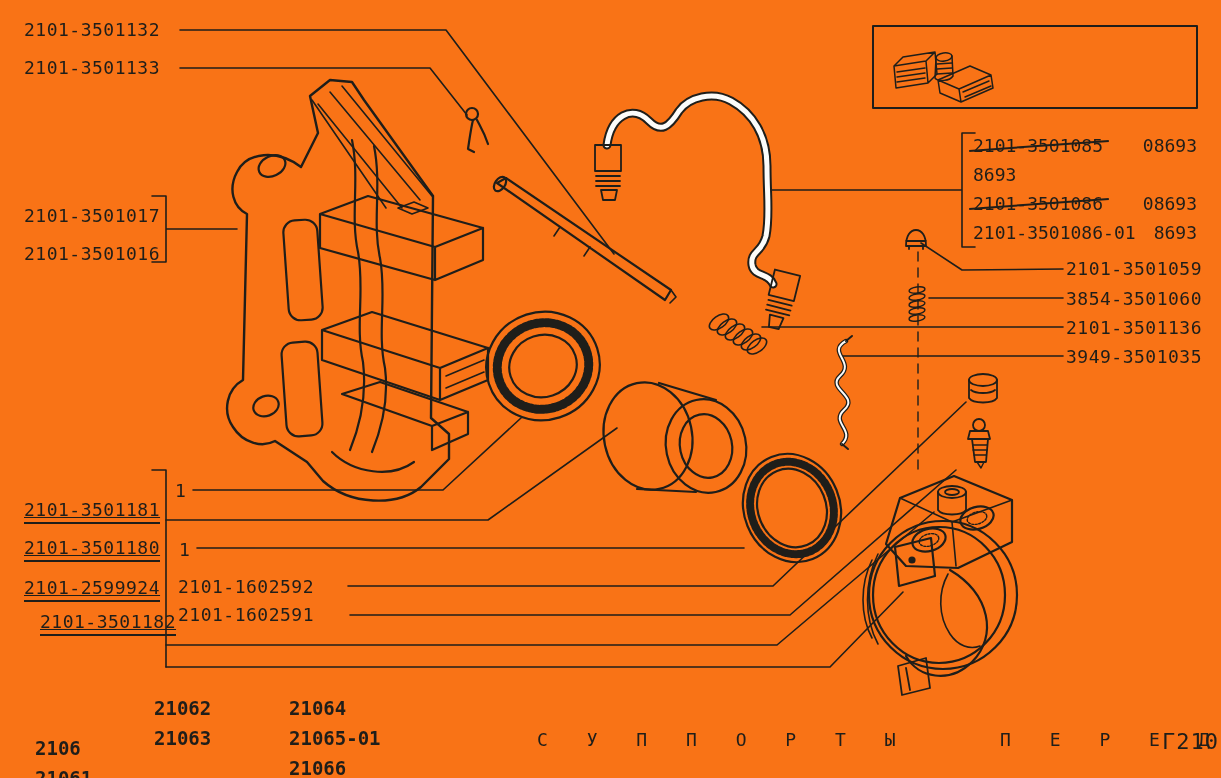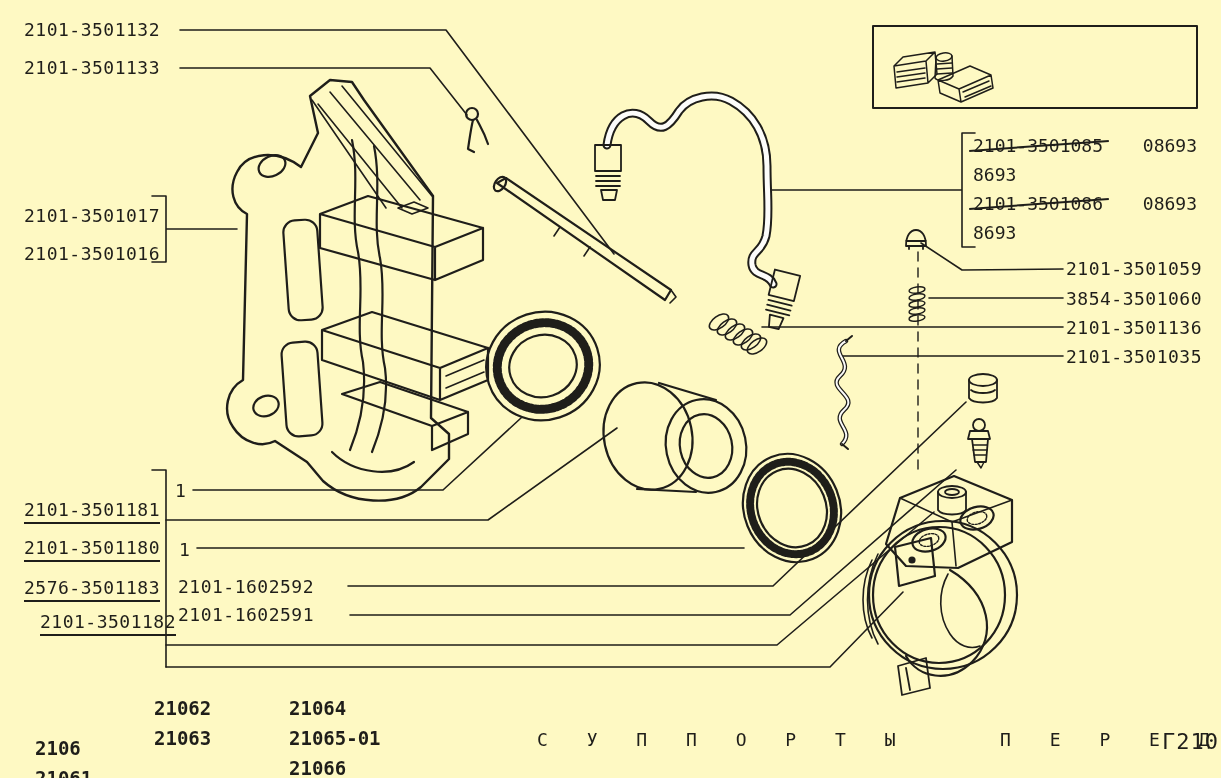--- a/index.html
+++ b/index.html
@@ -1,23 +1,23 @@
 <!DOCTYPE html>
 <html><head>
 <meta charset="utf-8">
 <style>
   html,body{margin:0;padding:0;background:#e8e8e4;}
   #page{
     position:relative; width:1221px; height:778px; overflow:hidden;
-    background:#fef9c3; color:#1f1e1a;
+    background:#f97316; color:#1f1e1a;
     font-family:"DejaVu Sans Mono","Liberation Mono",monospace;
   }
   #art{position:absolute;left:0;top:0;}
   .lbl{position:absolute; font-size:18px; letter-spacing:.5px; white-space:pre;}
-  .u{border-bottom:2px solid #1f1e1a; padding-bottom:2px;}
+  .u{border-bottom:2px solid #1f1e1a; padding-bottom:2px;text-decoration:underline;}
   .ptable{position:absolute; left:973px; top:131px; width:224px; font-size:18px;text-align:center;}
   .prow{display:flex; justify-content:space-between; height:29px; line-height:29px;}
   .pnum{position:relative; display:inline-block;}
   .pnum.struck::after{
     content:""; position:absolute; left:-4px; right:-6px; top:48%; height:2px;
     background:#1f1e1a; transform:rotate(-4deg);
   }
   .kitlabel{position:absolute; left:999px; top:57px; font-size:18px; letter-spacing:.5px;}
   .models{position:absolute; top:693px; font-size:19px; font-weight:bold; line-height:30px;}
   .m1{left:35px;margin-top:40px;} .m2{left:154px;} .m3{left:289px;}
@@ -198,47 +198,48 @@
   </svg>
 
   <div class="lbl" style="left:24px;top:19px">2101-3501132</div>
   <div class="lbl" style="left:24px;top:57px">2101-3501133</div>
 
   <div class="lbl" style="left:24px;top:205px">2101-3501017</div>
   <div class="lbl" style="left:24px;top:243px">2101-3501016</div>
 
   <div class="lbl" style="left:24px;top:499px"><span class="u">2101-3501181</span></div>
   <div class="lbl" style="left:24px;top:537px"><span class="u">2101-3501180</span></div>
-  <div class="lbl" style="left:24px;top:577px"><span class="u">2576-3501183</span></div>
+  <div class="lbl" style="left:24px;top:577px"><span class="u">2101-2599924</span></div>
   <div class="lbl" style="left:40px;top:611px"><span class="u">2101-3501182</span></div>
 
   <div class="lbl" style="left:175px;top:480px">1</div>
   <div class="lbl" style="left:179px;top:539px">1</div>
   <div class="lbl" style="left:178px;top:576px">2101-1602592</div>
   <div class="lbl" style="left:178px;top:604px">2101-1602591</div>
 
   <div class="lbl" style="left:1066px;top:258px">2101-3501059</div>
   <div class="lbl" style="left:1066px;top:288px">3854-3501060</div>
   <div class="lbl" style="left:1066px;top:317px">2101-3501136</div>
-  <div class="lbl" style="left:1066px;top:346px">2101-3501035</div>
+  <div class="lbl" style="left:1066px;top:346px">3949-3501035</div>
 
 
   <div class="ptable">
     <div class="prow">
       <span class="pnum struck">2101-3501085</span>
       <span class="pcode">08693</span>
     </div>
     <div class="prow">
       <span class="pcode">8693</span>
     </div>
     <div class="prow">
       <span class="pnum struck">2101-3501086</span>
       <span class="pcode">08693</span>
     </div>
     <div class="prow">
+      <span class="pnum">2101-3501086-01</span>
       <span class="pcode">8693</span>
     </div>
   </div>
 
   <div class="models m1">
     <div>2106</div>
     <div>21061</div>
   </div>
   <div class="models m2">
     <div>21062</div>

